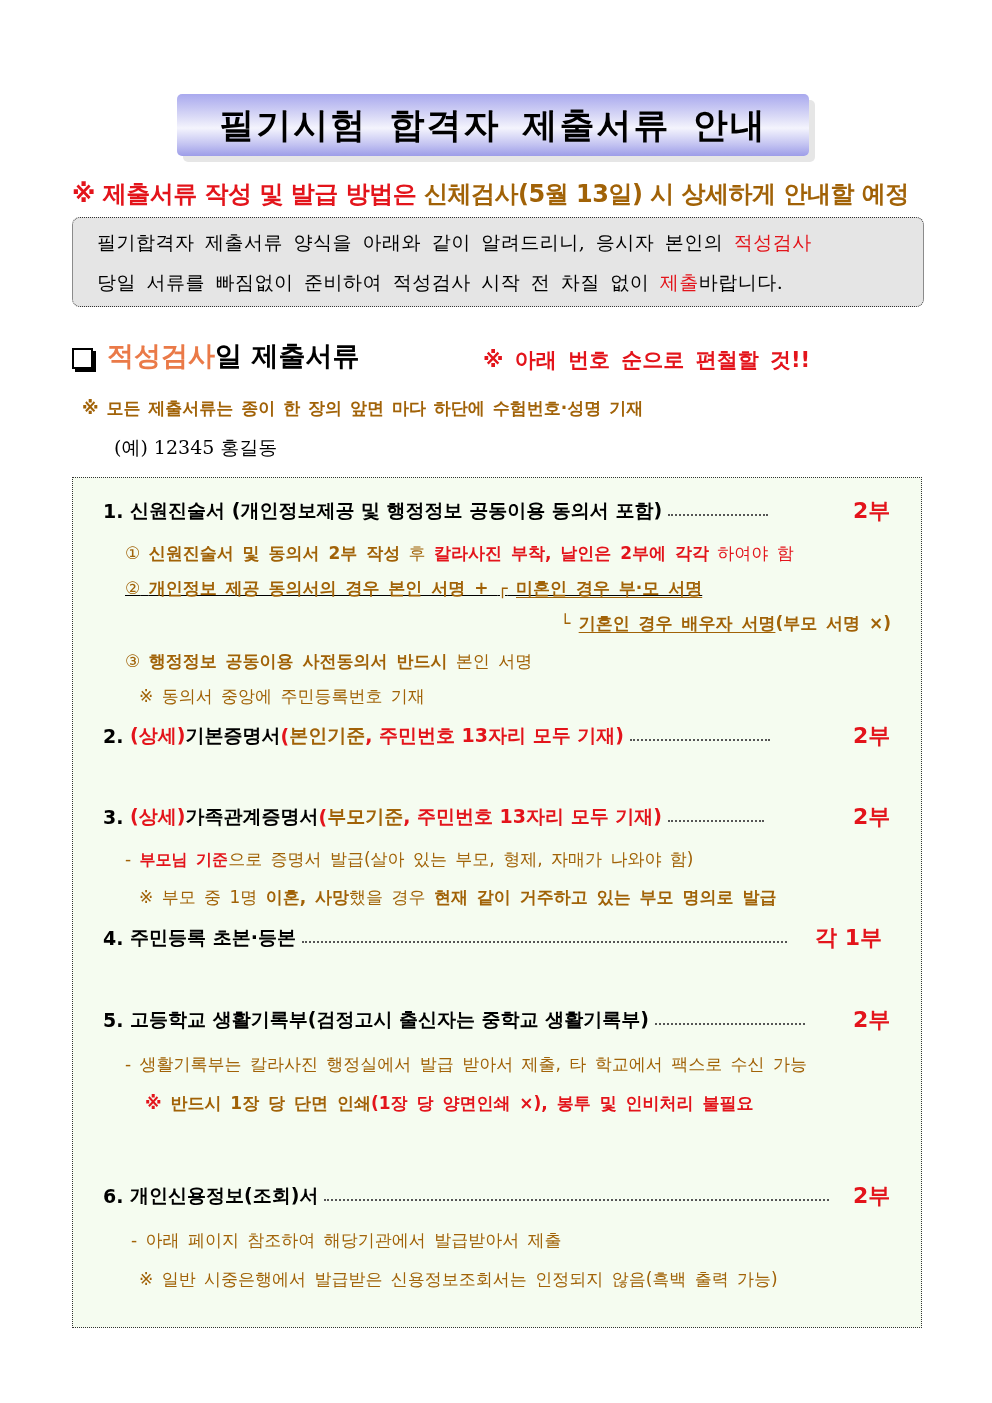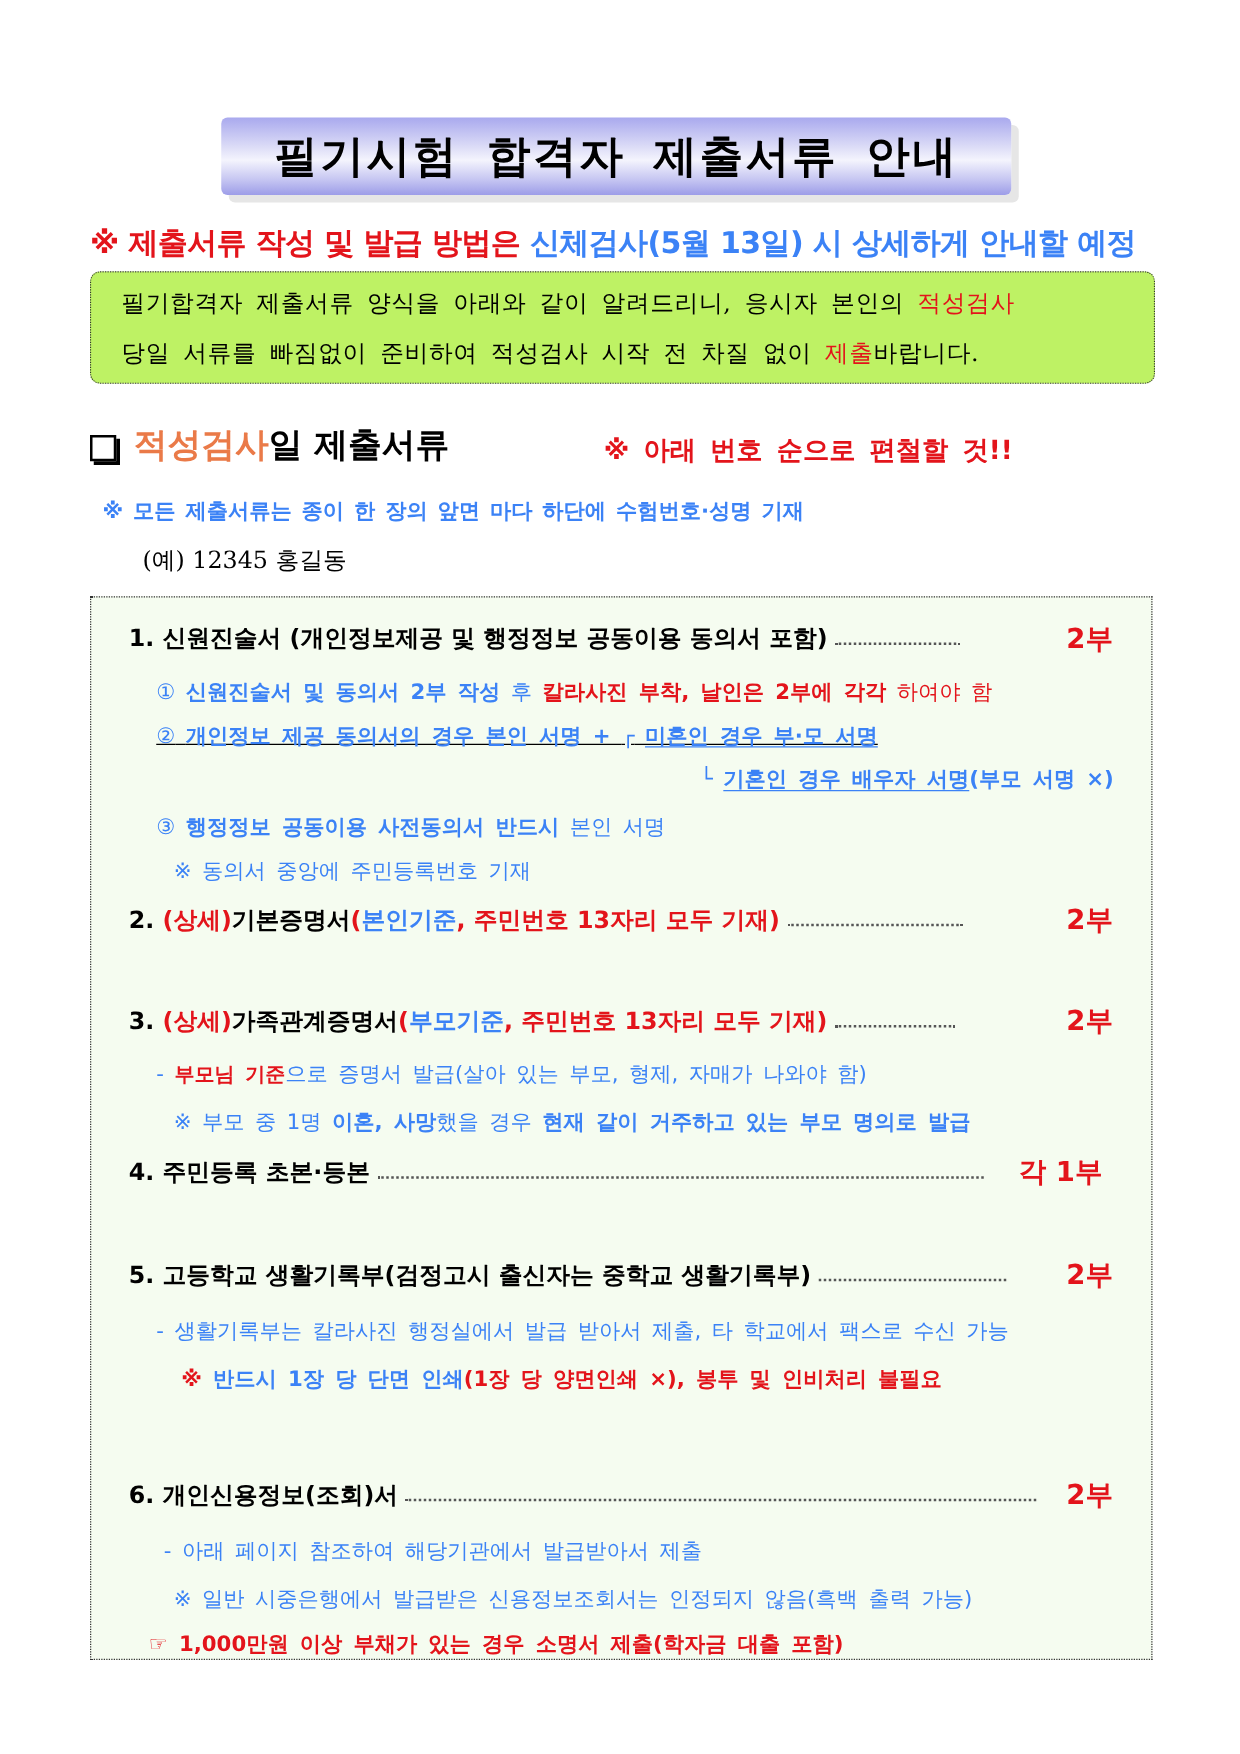--- a/index.html
+++ b/index.html
@@ -8,25 +8,25 @@
   .abs { position:absolute; white-space:nowrap; }
 
   .title-box { position:absolute; left:177px; top:94px; width:632px; height:62px;
     border-radius:5px;
     background:linear-gradient(to bottom,#a9a9ee 0%,#d8d8f6 35%,#f4f4fd 55%,#c6c6f2 80%,#9d9de8 100%);
     box-shadow:6px 6px 0 #e6e6e6; display:flex; align-items:center; justify-content:center; }
   .title-text { font-size:35px; font-weight:bold; letter-spacing:2px; word-spacing:8px;text-align:right; }
 
   .notice { left:72px; top:178px; font-size:24px; font-weight:bold; letter-spacing:-0.5px; }
   .red { color:#e3141b; }
-  .blue { color:#3b82f6; }
+  .blue { color:#a16207; }
   .orange { color:#ea7a48; }
 
   .intro-box { position:absolute; left:72px; top:217px; width:850px; height:88px;
-    background:#bef264; border:1px dotted #333; border-radius:8px; }
+    background:#e5e5e5; border:1px dotted #333; border-radius:8px; }
   .intro-line { position:absolute; left:24px; font-family:"DejaVu Serif","Liberation Serif",serif;
     font-size:19px; letter-spacing:0.5px; word-spacing:4px; }
 
   .section-head { left:72px; top:338px; font-size:27px; font-weight:bold; display:flex; align-items:center; }
   .checkbox { display:inline-block; width:17px; height:17px; border:2px solid #000; background:#fff;
     box-shadow:3px 3px 0 #000; margin-right:14px; margin-top:4px; }
   .order-note { left:483px; top:346px; font-size:21px; font-weight:bold; word-spacing:4px; }
   .all-note { left:82px; top:397px; font-size:17px; font-weight:bold; word-spacing:2px; }
   .example { left:114px; top:435px; font-family:"DejaVu Serif","Liberation Serif",serif; font-size:19px; }
 
@@ -137,17 +137,13 @@
   </div>
 
   <div class="item item-head" style="left:30px; top:705px;">
     <span>6.</span>&nbsp;<span>개인신용정보(조회)서</span>
     <span class="leader" style="width:505px;"></span>
   </div>
   <div class="count" style="left:780px; top:703px;">2부</div>
 
   <div class="item sub blue" style="left:58px; top:751px;">- 아래 페이지 참조하여 해당기관에서 발급받아서 제출</div>
   <div class="item sub blue" style="left:66px; top:790px;">※ 일반 시중은행에서 발급받은 신용정보조회서는 인정되지 않음(흑백 출력 가능)</div>
-  <div class="item sub red b" style="left:46px; top:826px;">
-    <span>☞</span>
-    <span>1,000만원 이상 부채가 있는 경우 소명서 제출(학자금 대출 포함)</span>
-  </div>
 </div>
 
 </body></html>

